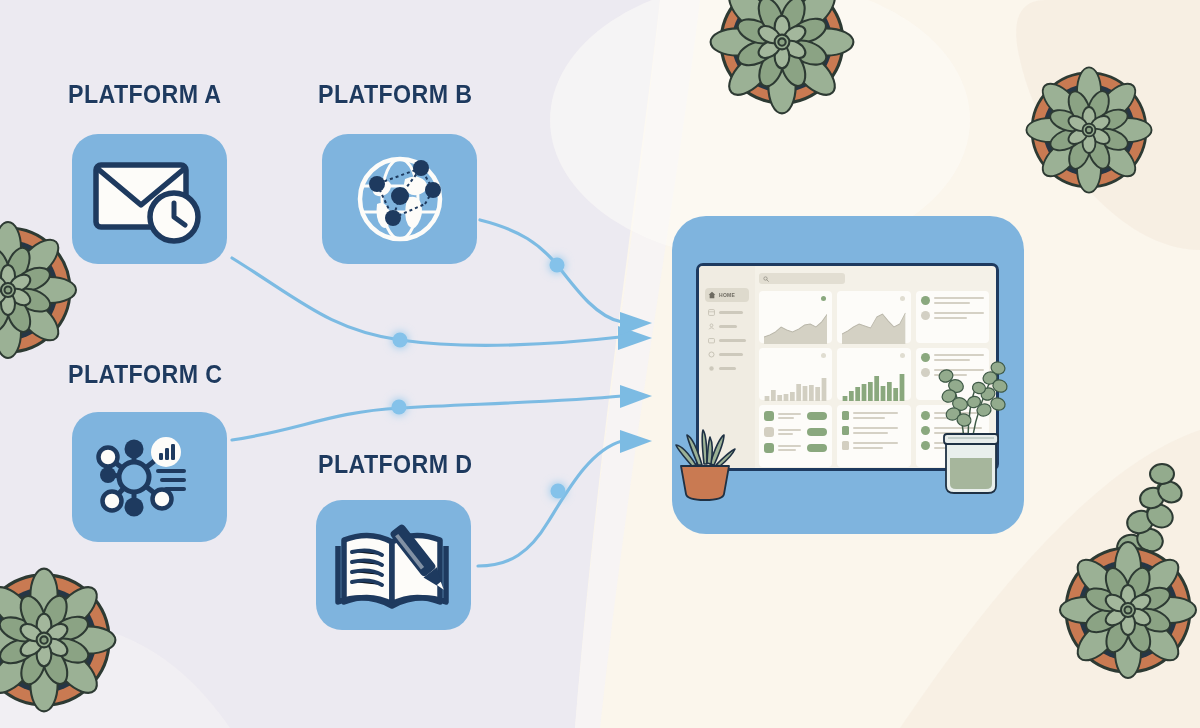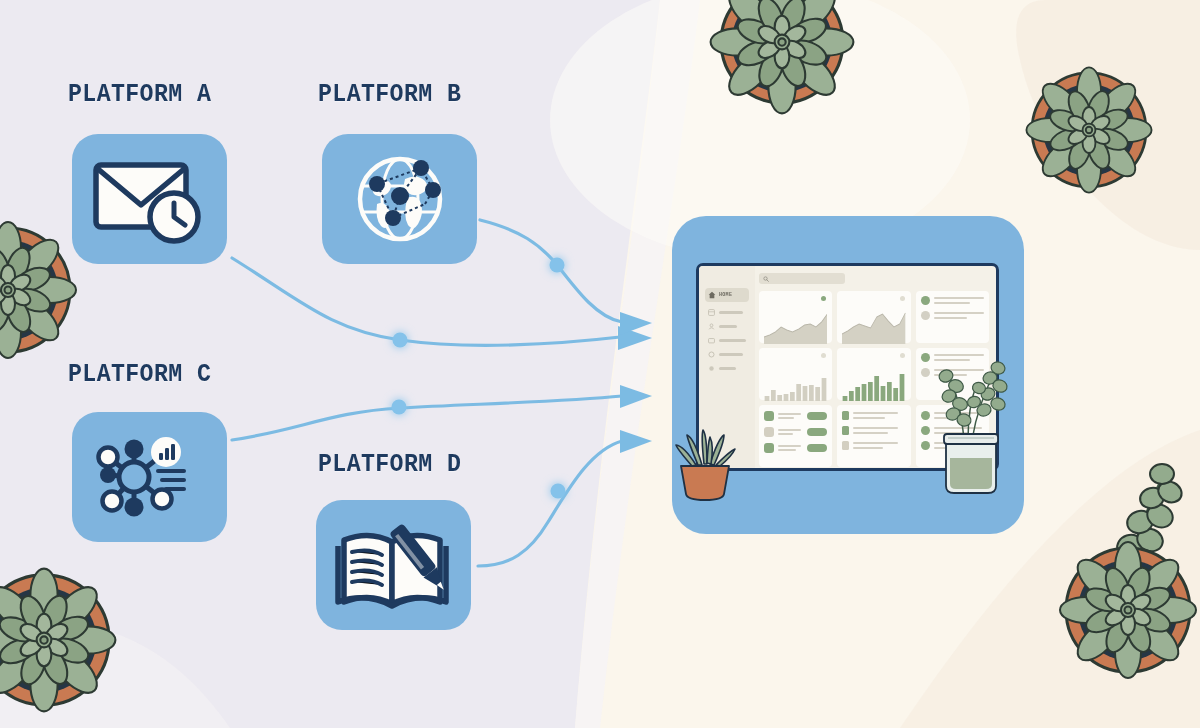--- a/index.html
+++ b/index.html
@@ -2,21 +2,21 @@
 <html><head>
 <meta charset="utf-8">
 <style>
   html,body{margin:0;padding:0;}
   body{
     width:1200px;height:728px;overflow:hidden;
     font-family:"Liberation Sans", sans-serif;
     background:#fdfaf4;
     position:relative;
   }
-  #stage{position:absolute;inset:0;width:1016px;height:728px;font-family:Liberation Mono, monospace;}
+  #stage{position:absolute;inset:0;width:1016px;height:728px;}
 
   
   .bg-layer{position:absolute;inset:0;}
 
   
   .platform{position:absolute;}
   .platform .plabel{
     position:absolute;left:0;top:0;
     font-weight:bold;
     font-size:25px;

